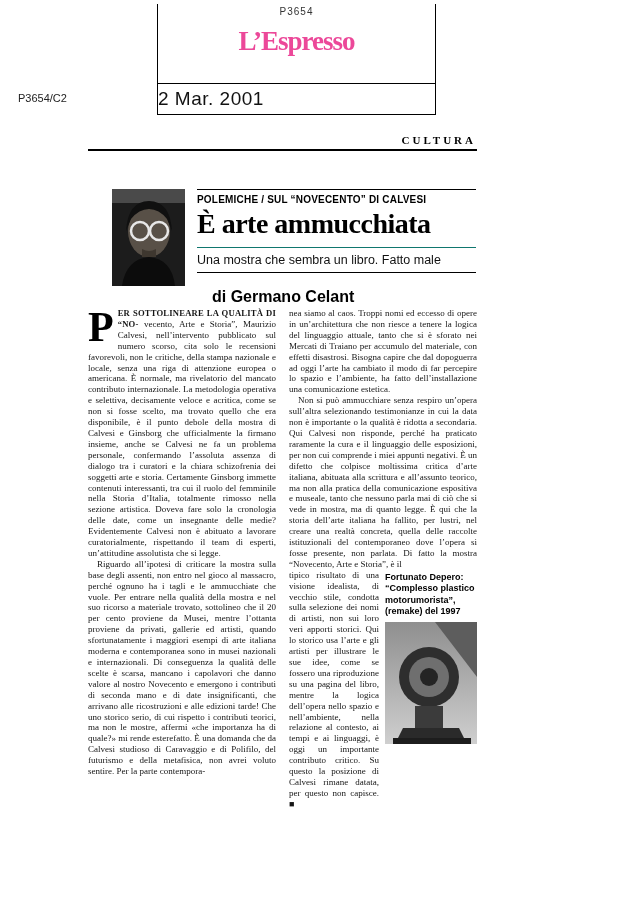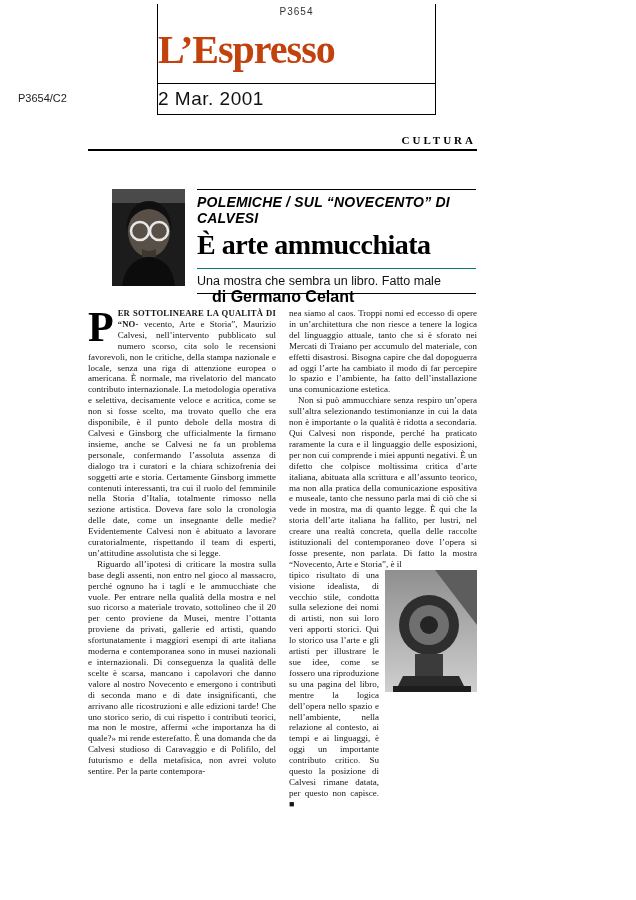--- a/index.html
+++ b/index.html
@@ -8,39 +8,39 @@
     font-family:"Liberation Serif", serif; color:#111; overflow:hidden;
   }
 
   
   .masthead-box {
     position:absolute; left:157px; top:4px; width:277px; height:110px;
     border-left:1.5px solid #000; border-right:1.5px solid #000; border-bottom:1.5px solid #000;
   }
   .mh-code { position:absolute; top:2px; left:0; width:100%; text-align:center;
     font-family:"Liberation Sans", sans-serif; font-size:10px; color:#333; letter-spacing:1px; }
-  .mh-logo { position:absolute; top:22px; left:0; width:100%; text-align:left;
-    font-family:"Liberation Serif", serif; font-weight:900; font-size:40px; letter-spacing:-1px; color:#c2410c; }
+  .mh-logo { position:absolute; top:22px; left:0; width:100%; text-align:center;
+    font-family:"Liberation Serif", serif; font-weight:900; font-size:27px; letter-spacing:-1px; color:#ec4899; }
   .mh-line { position:absolute; top:79px; left:0; width:100%; border-top:1.5px solid #000; }
   .mh-date { position:absolute; top:84px; left:0; width:100%; text-align:left;
     font-family:"Liberation Sans", sans-serif; font-size:19px; letter-spacing:0.5px; color:#111; }
   .side-code { position:absolute; left:18px; top:92px;
     font-family:"Liberation Sans", sans-serif; font-size:11px; color:#222; }
 
   
   .section-label { position:absolute; left:88px; top:134px; width:388px; text-align:right;
     font-family:Liberation Serif, serif; font-weight:bold; font-size:11px; letter-spacing:3px; color:#000; }
   .section-rule { position:absolute; left:88px; top:149px; width:389px; height:2px; background:#000; }
 
   
   .portrait { position:absolute; left:112px; top:189px; width:73px; height:97px; }
   .portrait svg { display:block; width:73px; height:97px; }
   .article-head { position:absolute; left:197px; top:189px; width:279px; }
   .kicker { border-top:1.5px solid #000; padding:4px 0 2px;
-    font-family:"Liberation Sans", sans-serif; font-weight:bold; font-size:14px; letter-spacing:0.2px; color:#000;font-style:italic; }
+    font-family:"Liberation Sans", sans-serif; font-weight:bold; font-size:10px; letter-spacing:0.2px; color:#000; }
   .title { font-family:"Liberation Serif", serif; font-weight:bold; font-size:28px;
     line-height:1.1; letter-spacing:-0.5px; margin:2px 0 7px; color:#000; }
   .subtitle { border-top:1px solid #0f766e; border-bottom:1px solid #000; padding:5px 0 5px;
     font-family:"Liberation Sans", sans-serif; font-size:12.5px; color:#111; }
   .byline { position:absolute; left:212px; top:288px;
     font-family:"Liberation Sans", sans-serif; font-weight:bold; font-size:16px; color:#000; }
 
   
   .col { position:absolute; top:308px; width:188px; height:580px; overflow:hidden; }
   .col1 { left:88px; }
@@ -110,20 +110,21 @@
       <span>nea siamo al caos. Troppi nomi ed eccesso di opere in un’architettura che non riesce a tenere la logica del linguaggio attuale, tanto che si è sforato nei Mercati di Traiano per accumulo del materiale, con effetti disastrosi. Bisogna capire che dal dopoguerra ad oggi l’arte ha cambiato il modo di far percepire lo spazio e l’ambiente, ha fatto dell’installazione una comunicazione estetica.</span>
     </p>
     <p class="indent">
       <span>Non si può ammucchiare senza respiro un’opera sull’altra selezionando testimonianze in cui la data non è importante o la qualità è ridotta a secondaria. Qui Calvesi non risponde, perché ha praticato raramente la cura e il linguaggio delle esposizioni, per non cui comprende i miei appunti negativi. È un difetto che colpisce moltissima critica d’arte italiana, abituata alla scrittura e all’assunto teorico, ma non alla pratica della comunicazione espositiva e museale, tanto che nessuno parla mai di ciò che si vede in mostra, ma di quanto legge. È qui che la storia dell’arte italiana ha fallito, per lustri, nel creare una realtà concreta, quella delle raccolte istituzionali del contemporaneo dove l’opera si fosse presente, non parlata. Di fatto la mostra “Novecento, Arte e Storia”, è il</span>
     </p>
     <div class="col2-bottom">
       <p class="narrow">
         <span>tipico risultato di una visione idealista, di vecchio stile, condotta sulla selezione dei nomi di artisti, non sui loro veri apporti storici. Qui lo storico usa l’arte e gli artisti per illustrare le sue idee, come se fossero una riproduzione su una pagina del libro, mentre la logica dell’opera nello spazio e nell’ambiente, nella relazione al contesto, ai tempi e ai linguaggi, è oggi un importante contributo critico. Su questo la posizione di Calvesi rimane datata, per questo non capisce. ■</span>
       </p>
       <div class="figure">
+        <div class="caption">Fortunato Depero: “Complesso plastico motorumorista”, (remake) del 1997</div>
         <div class="artwork">
           <svg viewBox="0 0 92 122" xmlns="http://www.w3.org/2000/svg">
             <defs>
               <linearGradient id="bgGrad" x1="0" y1="0" x2="0" y2="1">
                 <stop offset="0" stop-color="#8f8f8f"></stop>
                 <stop offset="1" stop-color="#cfcfcf"></stop>
               </linearGradient>
             </defs>
             <rect x="0" y="0" width="92" height="122" fill="url(#bgGrad)"></rect>
             <path d="M50 0 L92 0 L92 55 Z" fill="#5d5d5d"></path>

